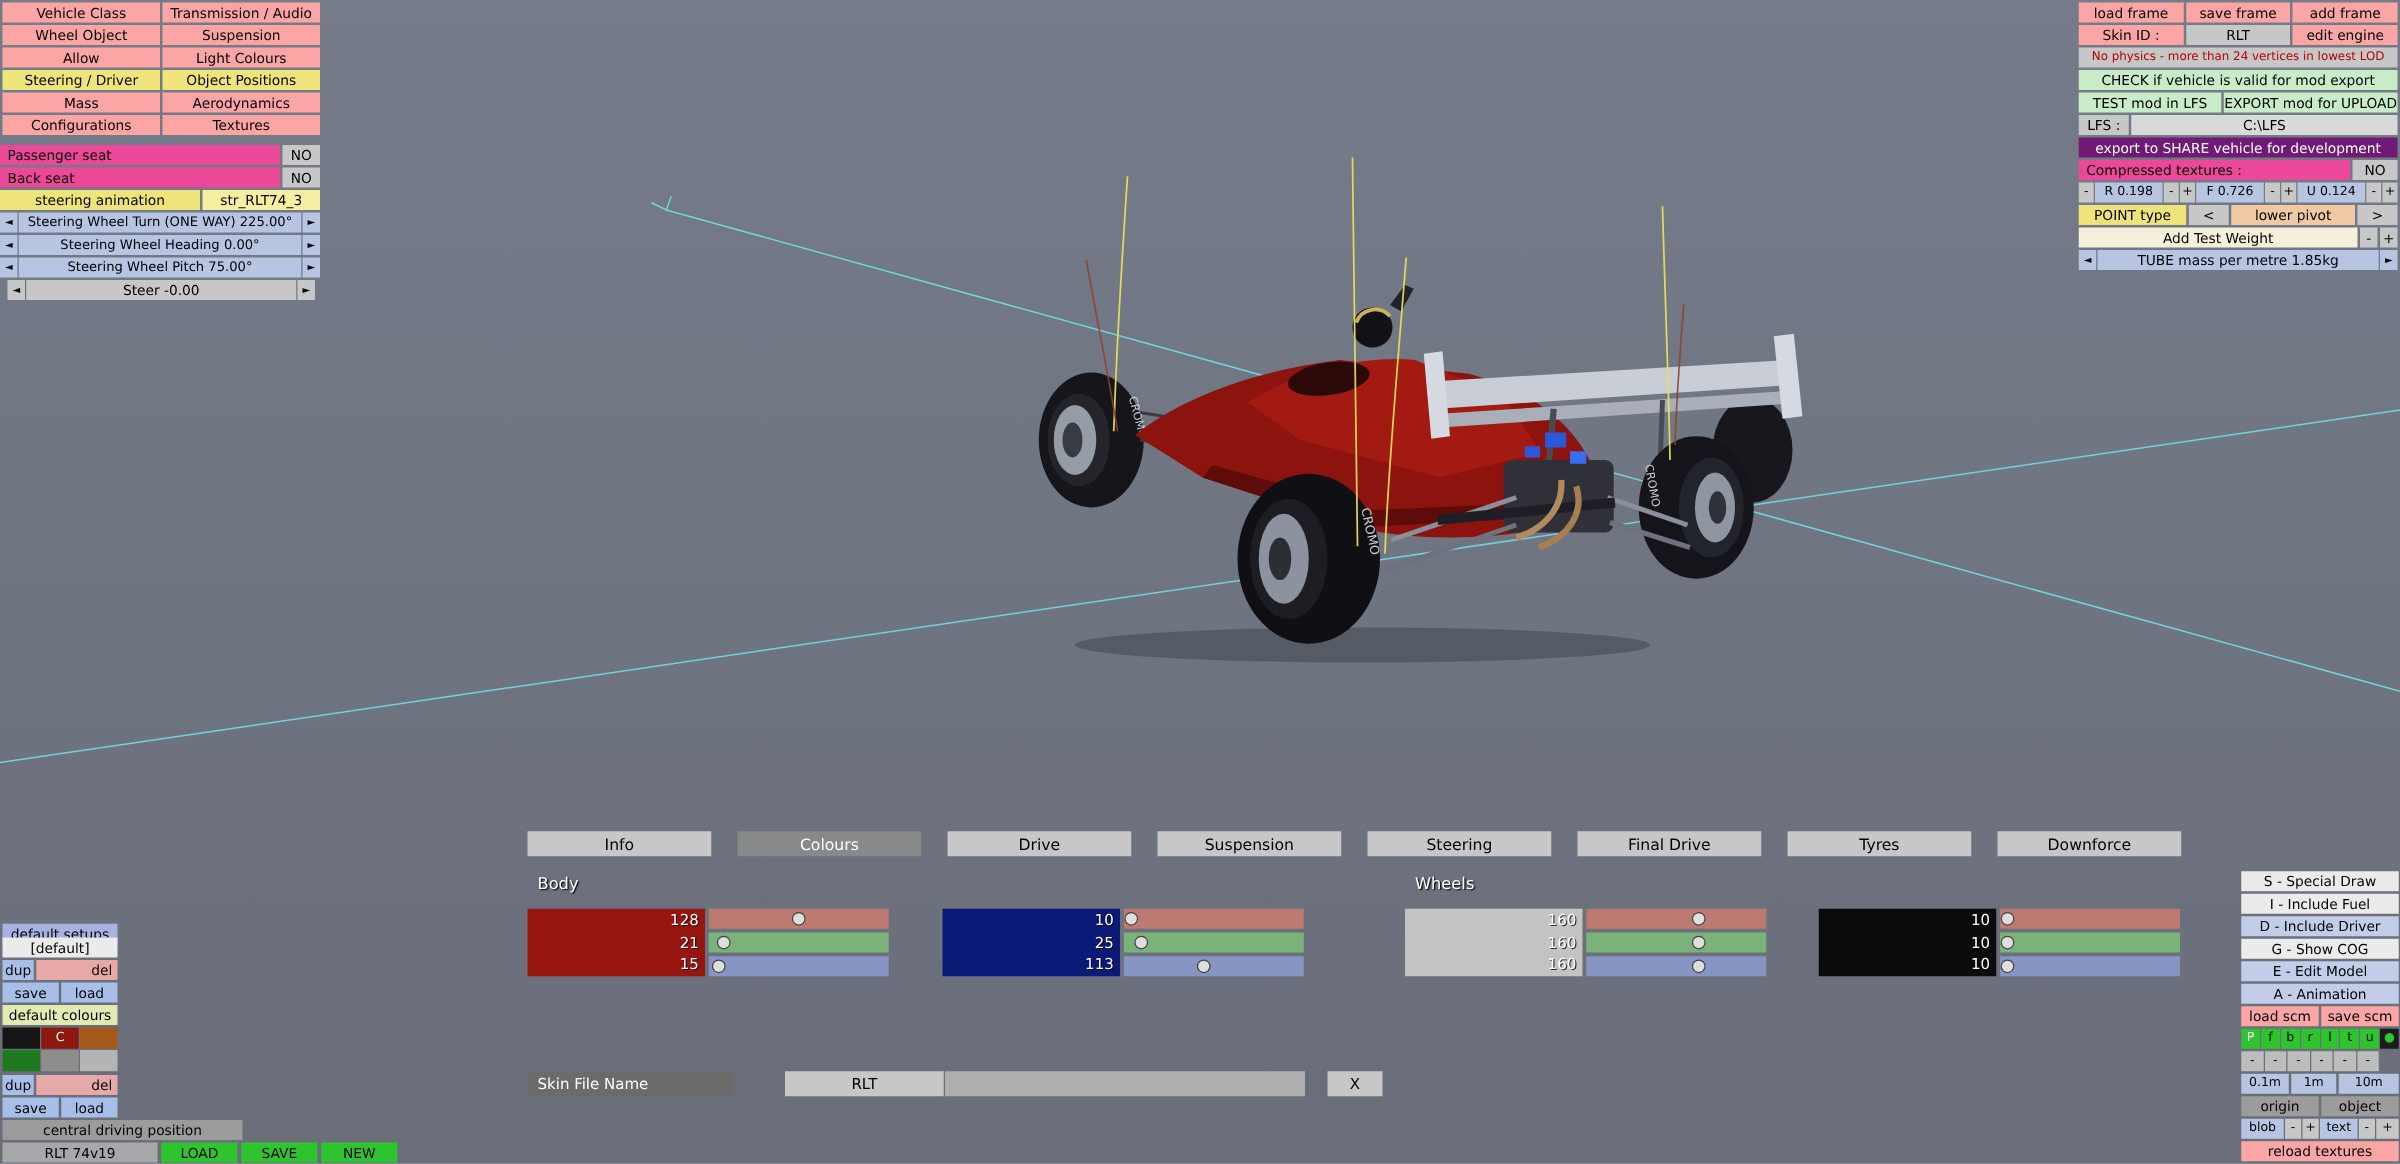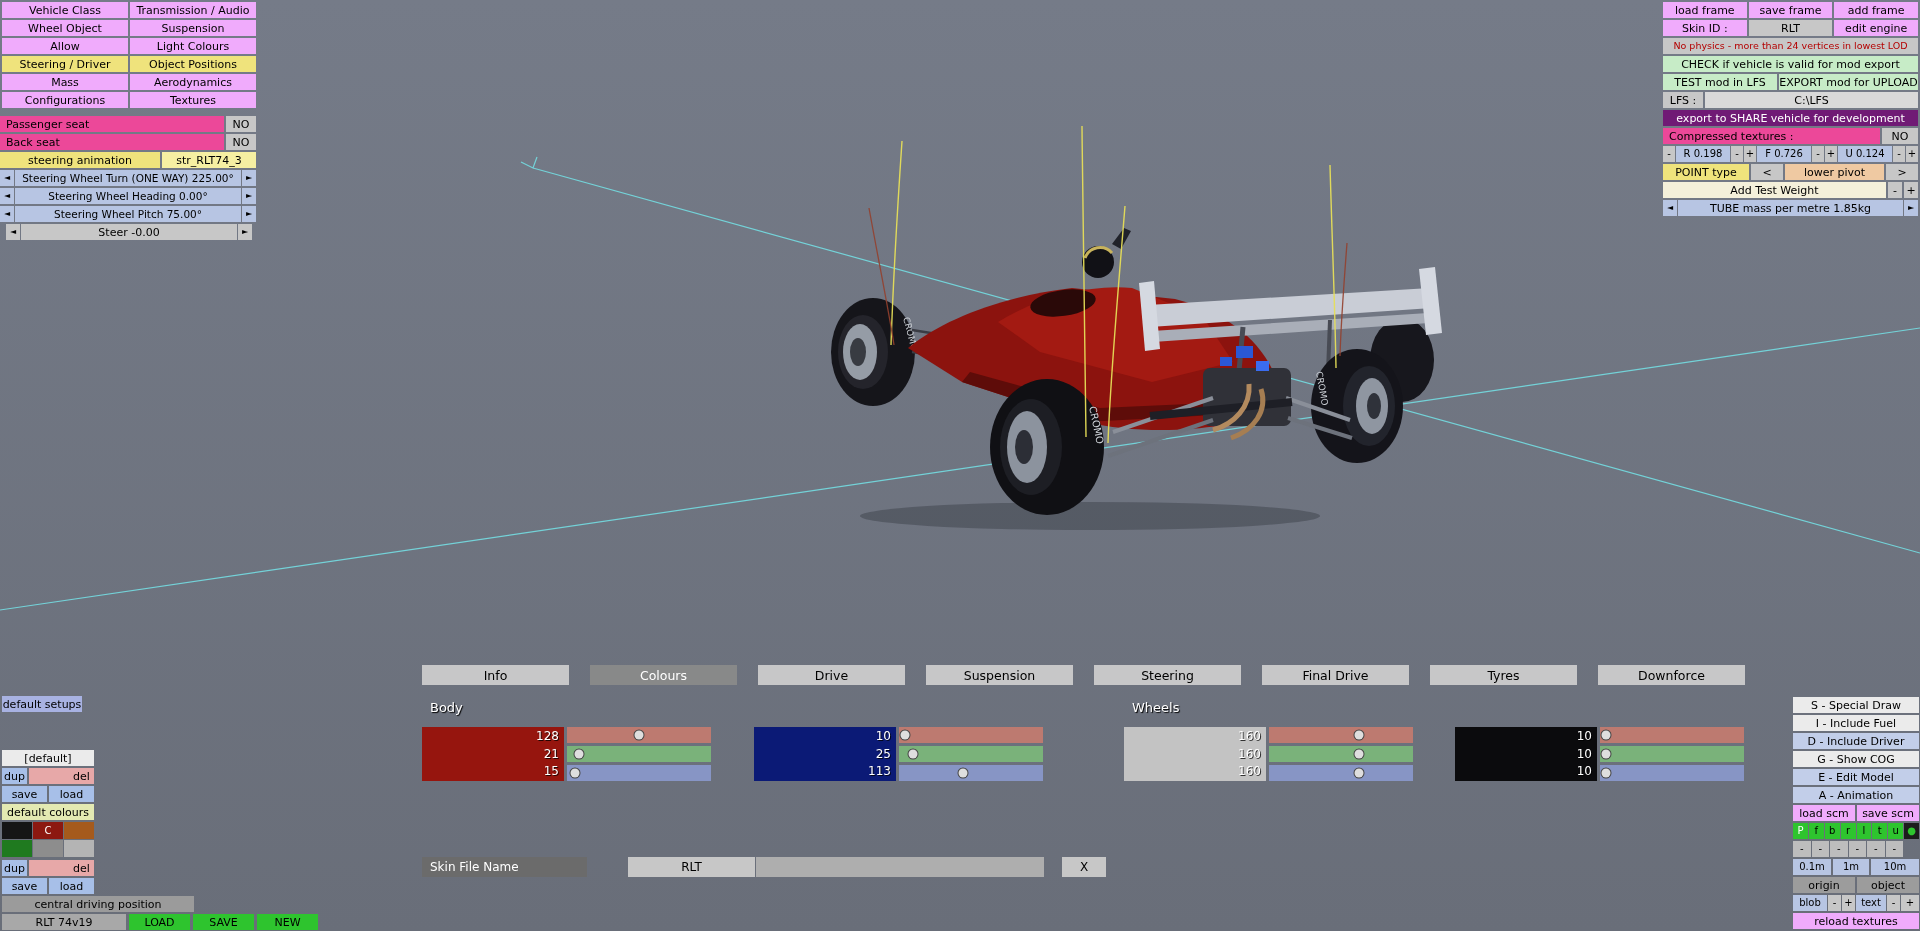--- a/index.html
+++ b/index.html
@@ -7,21 +7,21 @@
   body{font-family:"DejaVu Sans","Liberation Sans",sans-serif;font-size:11px;color:#000;}
   #root{position:relative;width:1920px;height:931px;overflow:hidden;background:#6e737e;}
   #viewport{position:absolute;left:0;top:0;}
   .r{position:absolute;display:flex;gap:2px;height:16px;z-index:2;}
   .cell{flex:1;display:flex;align-items:center;justify-content:center;height:100%;font-size:11px;line-height:1;white-space:nowrap;overflow:hidden;}
   .acell{position:absolute;display:flex;align-items:center;justify-content:center;height:16px;font-size:11px;white-space:nowrap;overflow:hidden;z-index:2;}
   .sm{font-size:10px;}
   .xs{font-size:10.5px;}
   .arr{font-size:8px;}
   .left{justify-content:flex-start;padding-left:6px;}
-  .c-green{background:#f0abfc;}
+  .c-green{background:#fca5a5;}
   .c-lgreen{background:#c7ecc7;}
   .c-yellow{background:#efe37c;}
   .c-lyellow{background:#f6efa2;}
   .c-blue{background:#b7c5e3;}
   .c-lblue{background:#a7bfe8;}
   .c-peri{background:#a8b2e2;}
   .c-pink{background:#e7a8a8;padding-left:40px;}
   .c-ablue{background:#c2cee9;}
   .c-gray{background:#c7c7c7;}
   .c-mgray{background:#ec4899;}
@@ -334,21 +334,21 @@
     <div class="sl blu">
         <div class="knob" style="left: 3.92157%;"></div>
       </div>
   </div>
 
   <div class="acell" style="left:422px;top:857px;width:165px;height:20px;background:#6b6b6b;color:#fff;justify-content:flex-start;padding-left:8px;font-size:12px;">Skin File Name</div>
   <div class="acell" style="left:628px;top:857px;width:127px;height:20px;background:#c7c7c7;font-size:12px;">RLT</div>
   <div class="acell" style="left:756px;top:857px;width:288px;height:20px;background:#aeaeae;"></div>
   <div class="acell" style="left:1062px;top:857px;width:44px;height:20px;background:#c7c7c7;font-size:12px;">X</div>
 
-  <div class="acell c-peri" style="left:2px;top:696px;width:80px;">default setups</div>
+  <div class="acell c-peri" style="left:2px;top:739px;width:92px;">default setups</div>
   <div class="acell c-white" style="left:2px;top:750px;width:92px;">[default]</div>
   <div class="r" style="left:2px;top:768px;width:92px;">
     <div class="cell c-lblue">dup</div>
     <div class="cell c-pink">del</div>
   </div>
   <div class="r" style="left:2px;top:786px;width:92px;">
     <div class="cell c-lblue">save</div>
     <div class="cell c-lblue">load</div>
   </div>
   <div class="acell" style="left:2px;top:804px;width:92px;background:#e3e9b2;">default colours</div>

